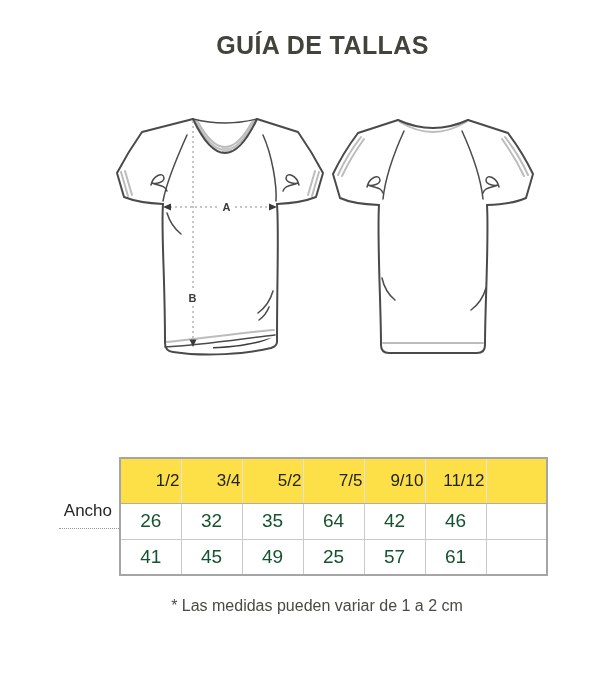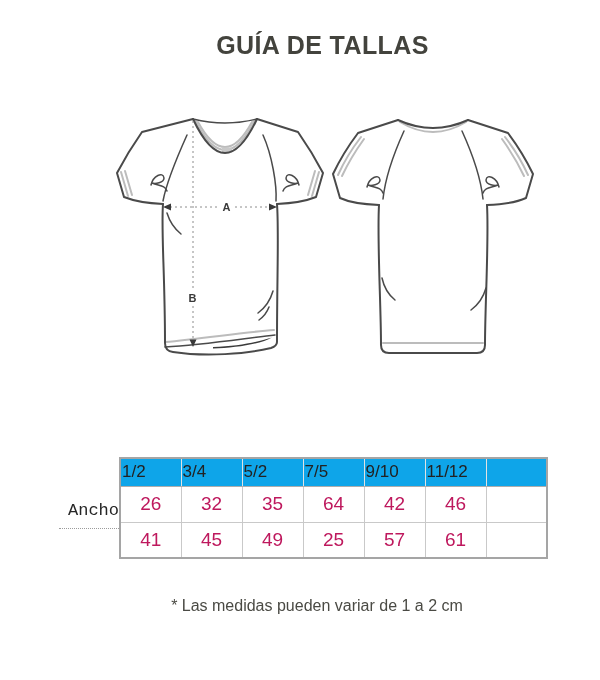--- a/index.html
+++ b/index.html
@@ -37,43 +37,43 @@
     left: 59px; top: 457px;
     display: flex;
     align-items: flex-start;
   }
   .row-labels { display: flex; flex-direction: column; width: 60px; }
   .label-spacer { height: 36px; }
   .row-label {
     height: 36px;
     box-sizing: border-box;
     display: flex; align-items: center; justify-content: flex-end;
+    padding-right: 7px;
     font-size: 17px;
     color: #262626;
-    font-family: Liberation Mono, monospace;
   }
   .row-label.dotted-sep { border-bottom: 1px dotted #9b9b9b; }
   table.sizes { border-collapse: collapse; border: 2px solid #a5a5a5; }
   table.sizes th {
-    width: 61px; height: 28px;
+    width: 61px; height: 45px;
     box-sizing: border-box;
-    background: #0ea5e9;
+    background: #fde047;
     font-weight: normal;
     font-size: 17px;
     color: #222222;
-    text-align: left;
+    text-align: right;
     border-left: 1px solid #e2e2e2;
     border-bottom: 1px solid #adadad;
   }
   table.sizes th:first-child { border-left: none; }
   table.sizes td {
     width: 61px; height: 36px;
     box-sizing: border-box;
     font-size: 19px;
-    color: #be185d;
+    color: #14532d;
     text-align: center;
     border: 1px solid #c9c9c9;
   }
   .footnote {
     position: absolute;
     top: 597px; left: 0; width: 634px;
     text-align: center;
     font-size: 16px;
     color: #4a4a44;
   }

